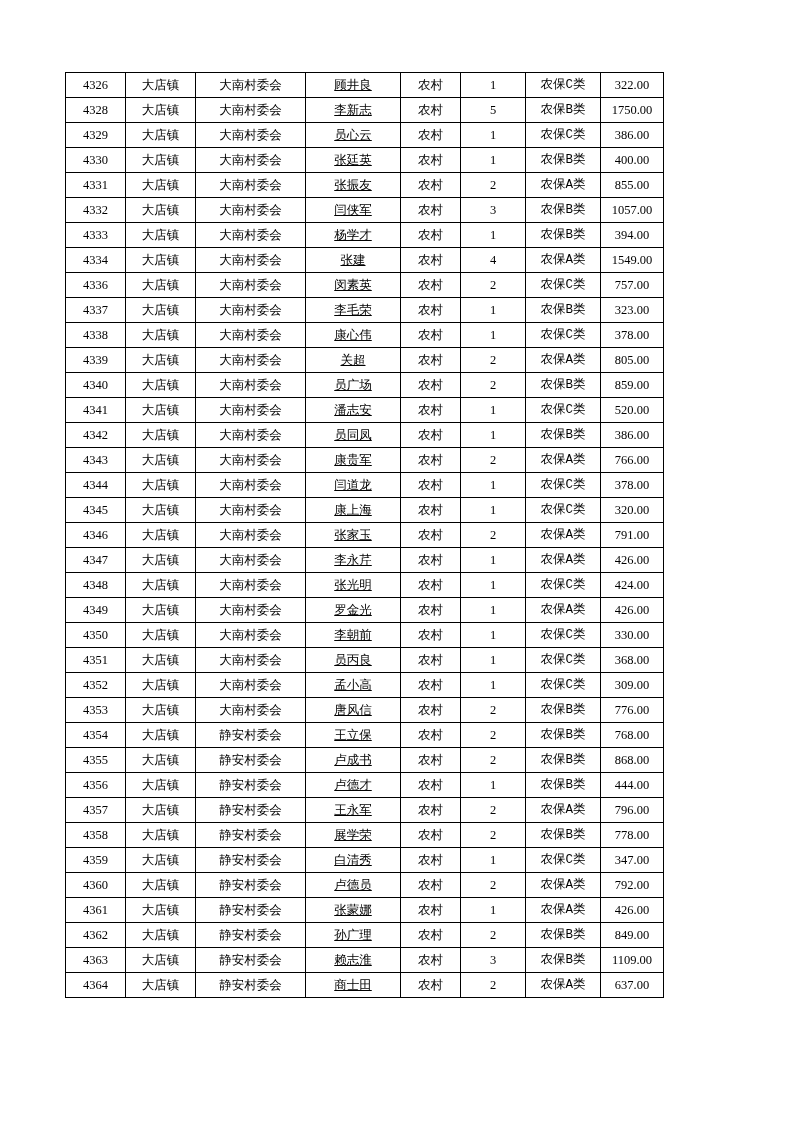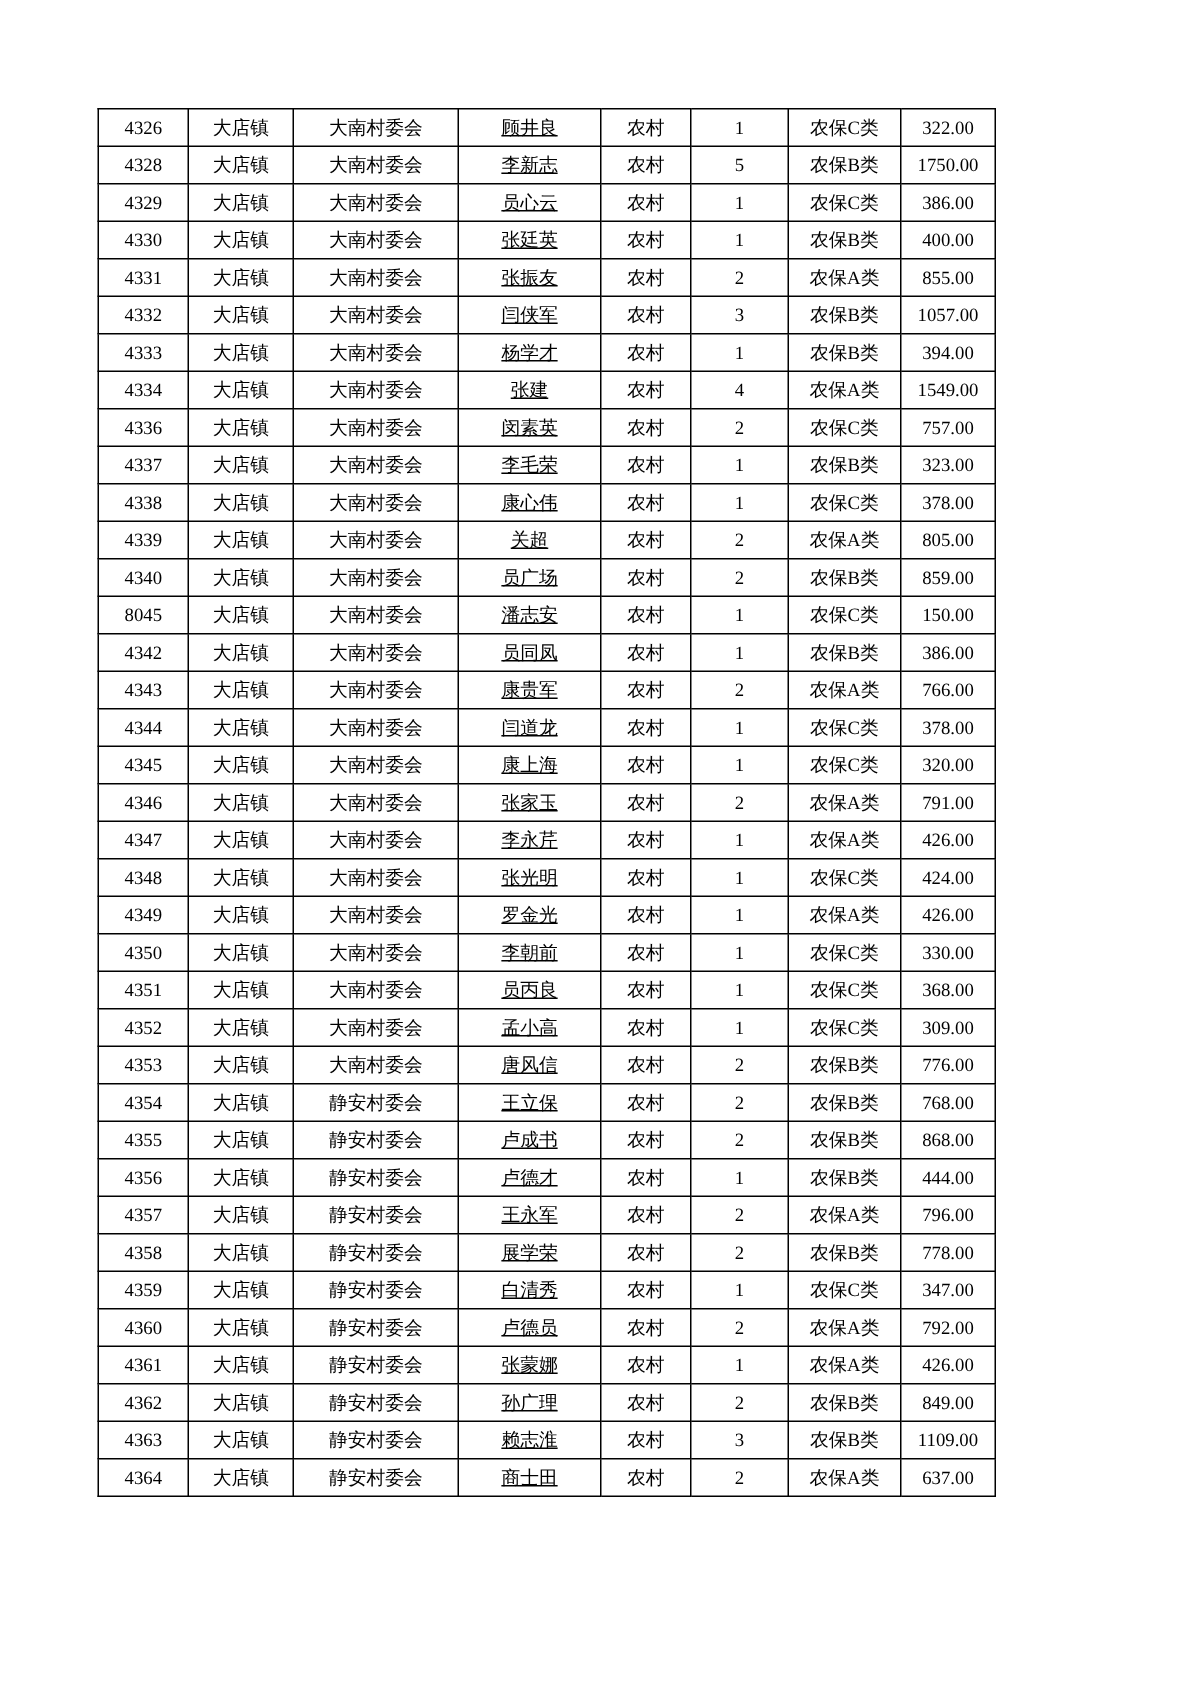--- a/index.html
+++ b/index.html
@@ -36,21 +36,21 @@
     white-space: nowrap;
     overflow: hidden;
     padding: 0;
   }
   td.col-0 { width: 59px; }
   td.col-1 { width: 69px; }
   td.col-2 { width: 109px; }
   td.col-3 { width: 94px; text-decoration: underline; }
   td.col-4 { width: 59px; }
   td.col-5 { width: 64px; }
-  td.col-6 { width: 74px; }
+  td.col-6 { width: 74px; font-family: Liberation Mono, monospace; }
   td.col-7 { width: 62px; text-align: right; padding-right: 22px; }
 </style>
 </head>
 <body>
 
 <div class="page">
   <table class="data-table">
     <tbody id="table-body">
         <tr>
           <td class="col-0">4326</td>
@@ -176,28 +176,28 @@
           <td class="col-0">4340</td>
           <td class="col-1">大店镇</td>
           <td class="col-2">大南村委会</td>
           <td class="col-3">员广场</td>
           <td class="col-4">农村</td>
           <td class="col-5">2</td>
           <td class="col-6">农保B类</td>
           <td class="col-7">859.00</td>
         </tr>
         <tr>
-          <td class="col-0">8045</td>
+          <td class="col-0">4341</td>
           <td class="col-1">大店镇</td>
           <td class="col-2">大南村委会</td>
           <td class="col-3">潘志安</td>
           <td class="col-4">农村</td>
           <td class="col-5">1</td>
           <td class="col-6">农保C类</td>
-          <td class="col-7">150.00</td>
+          <td class="col-7">520.00</td>
         </tr>
         <tr>
           <td class="col-0">4342</td>
           <td class="col-1">大店镇</td>
           <td class="col-2">大南村委会</td>
           <td class="col-3">员同凤</td>
           <td class="col-4">农村</td>
           <td class="col-5">1</td>
           <td class="col-6">农保B类</td>
           <td class="col-7">386.00</td>

